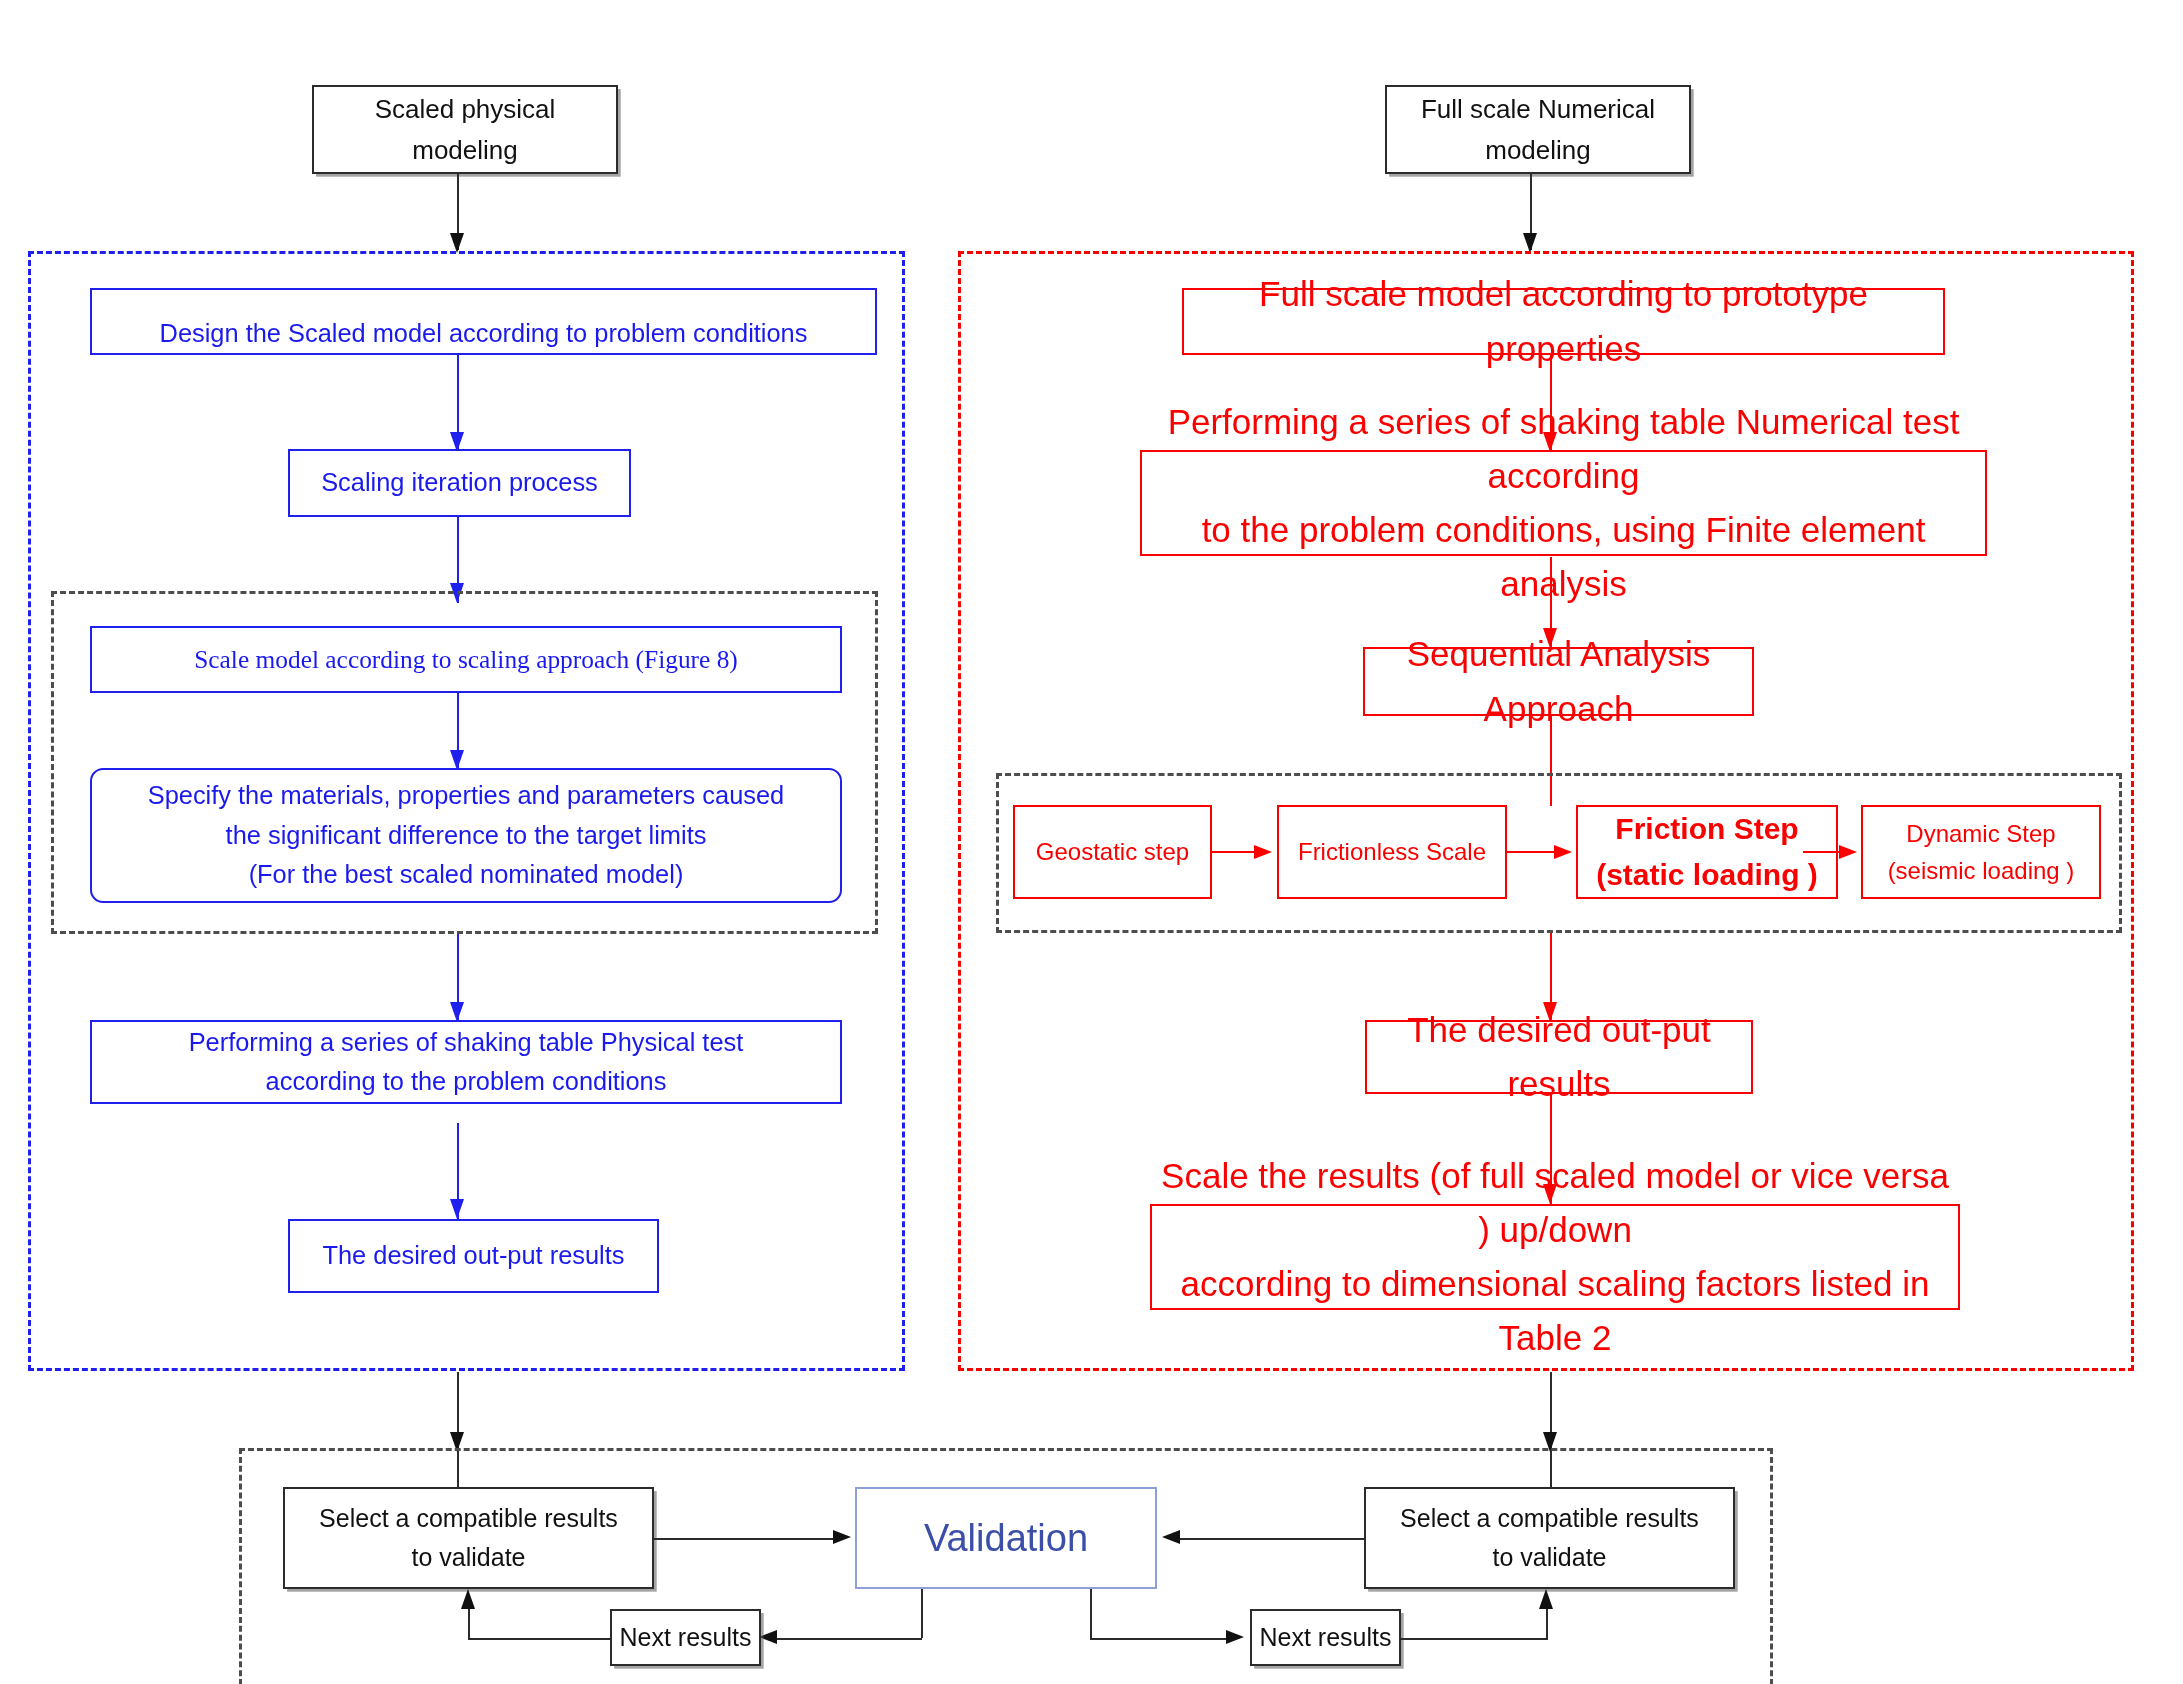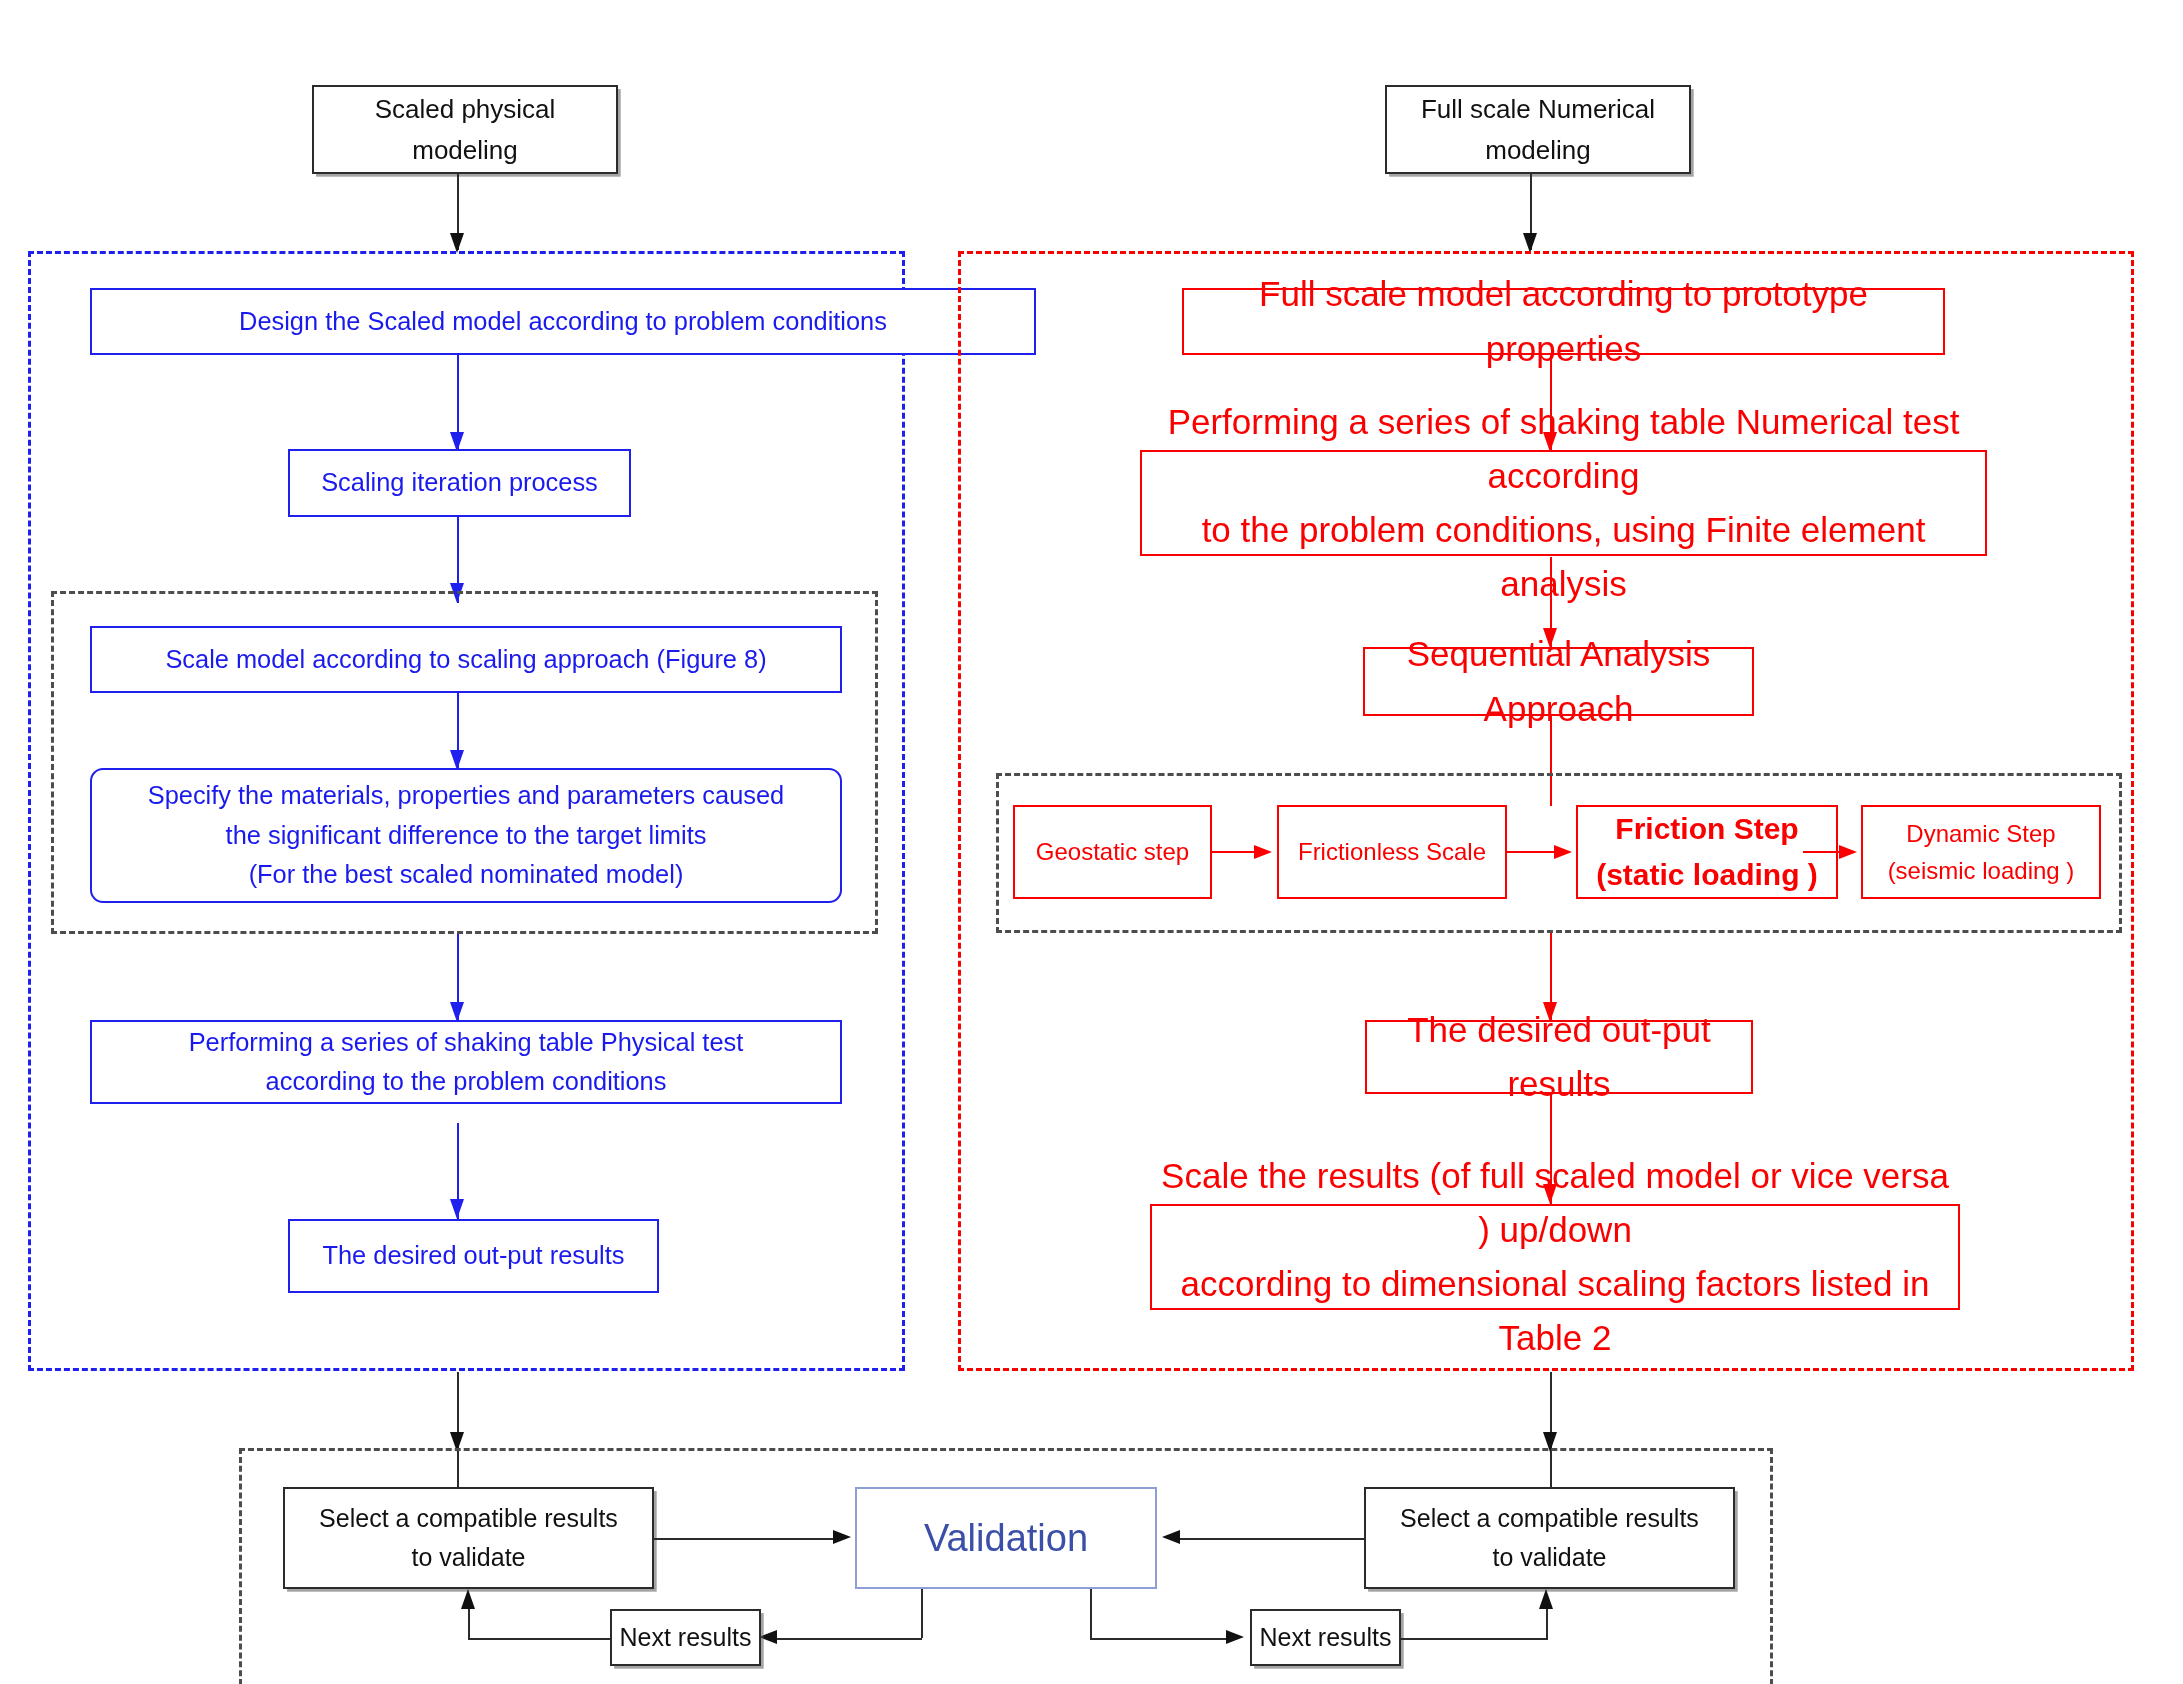--- a/index.html
+++ b/index.html
@@ -67,35 +67,35 @@
     <span class="txt">
       <span>Full scale Numerical</span><br>
       <span>modeling</span>
     </span>
   </div>
   <div class="vline black" style="left:1530px;top:130px;height:76px;"></div>
   <div class="arw arw-down c-black" style="left:1523px;top:189px;"></div>
 
   <div class="group group-blue" style="left:27.5px;top:207px;width:877px;height:1120px;"></div>
 
-  <div class="node blue-node" style="left:90px;top:244px;width:946px;height:67px;">
+  <div class="node blue-node" style="left:90px;top:244px;width:787px;height:67px;align-items:flex-end;">
     <span class="txt">Design the Scaled model according to problem conditions</span>
   </div>
   <div class="vline blue" style="left:457px;top:311px;height:96px;"></div>
   <div class="arw arw-down c-blue" style="left:450px;top:388px;"></div>
 
   <div class="node blue-node" style="left:288px;top:405px;width:343px;height:68px;">
     <span class="txt">Scaling iteration process</span>
   </div>
   <div class="vline blue" style="left:457px;top:473px;height:86px;"></div>
   <div class="arw arw-down c-blue" style="left:450px;top:539px;"></div>
 
   <div class="group group-black" style="left:51px;top:547px;width:827px;height:343px;"></div>
 
-  <div class="node blue-node" style="left:90px;top:582px;width:752px;height:67px;">
+  <div class="node blue-node" style="left:90px;top:582px;width:752px;height:67px;font-family:Liberation Serif, serif;">
     <span class="txt">Scale model according to scaling approach (Figure 8)</span>
   </div>
   <div class="vline blue" style="left:457px;top:649px;height:76px;"></div>
   <div class="arw arw-down c-blue" style="left:450px;top:706px;"></div>
 
   <div class="node blue-node" style="left:90px;top:724px;width:752px;height:135px;border-radius:13px;">
     <span class="txt">
       <span>Specify the materials, properties and parameters caused</span><br>
       <span>the significant  difference to the target limits</span><br>
       <span>(For the best scaled nominated model)</span>

